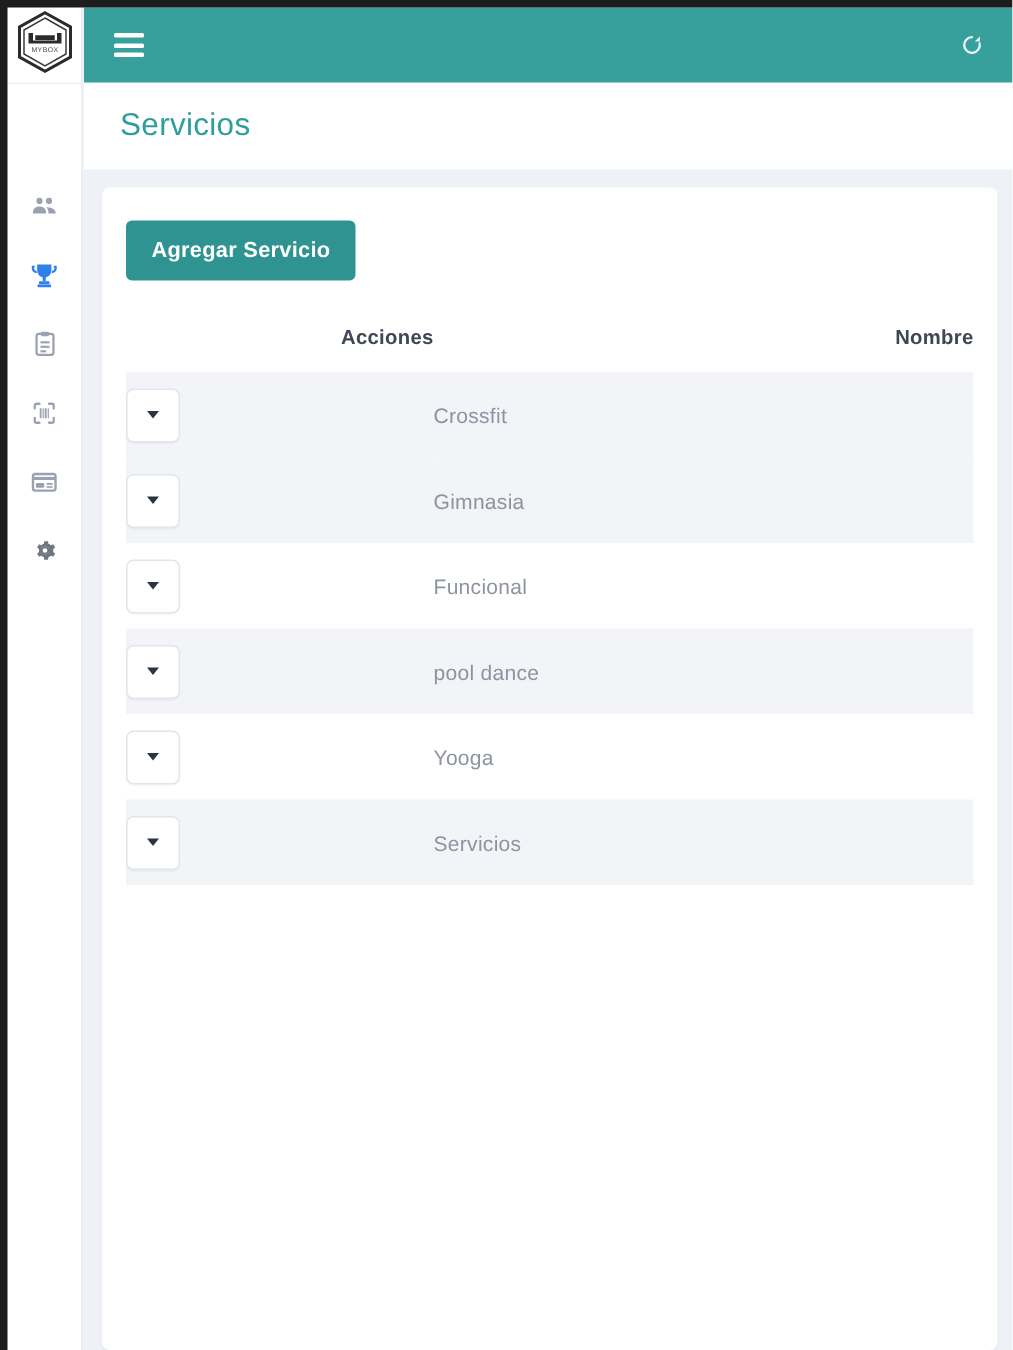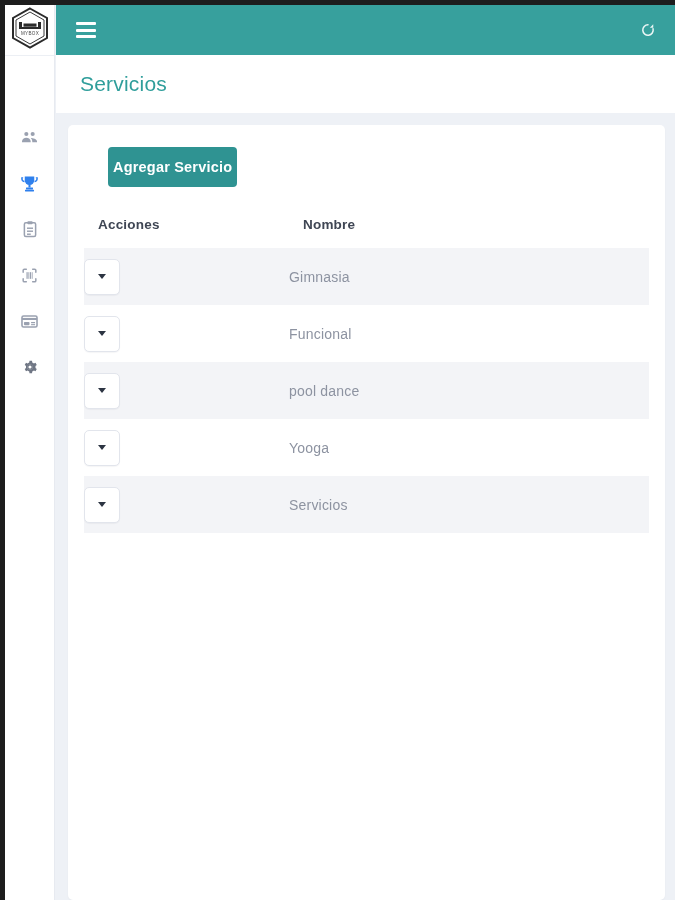--- a/index.html
+++ b/index.html
@@ -133,31 +133,30 @@
 
   .add-btn {
     display: inline-block;
     background: #2f9392;
     color: #ffffff;
     border: none;
     border-radius: 4px;
     font-size: 14.5px;
     font-weight: bold;
     letter-spacing: .2px;
-    padding: 12px 5px;
+    padding: 12px 17px;
     cursor: pointer;
     font-family: "Liberation Sans", sans-serif;
-    margin-left: 24px;
   }
 
   
   .table-wrap { margin-top: 30px; }
   table.services { width: 100%; border-collapse: collapse; table-layout: fixed; }
   table.services th {
-    text-align: left;
+    text-align: right;
     font-size: 13.5px;
     font-weight: bold;
     color: #3f4654;
     padding: 0 0 16px 14px;
     letter-spacing: .2px;
   }
   th.col-acciones { width: 205px; }
   th.col-nombre   { width: auto; }
 
   table.services td {
@@ -325,20 +324,28 @@
               <th class="col-nombre">Nombre</th>
             </tr>
           </thead>
           <tbody id="table-body">
               <tr class="stripe">
                 <td class="cell-acciones">
                   <div class="action-btn">
                     <span class="caret"></span>
                   </div>
                 </td>
+                <td class="cell-nombre">Crossfit</td>
+              </tr>
+              <tr class="stripe">
+                <td class="cell-acciones">
+                  <div class="action-btn">
+                    <span class="caret"></span>
+                  </div>
+                </td>
                 <td class="cell-nombre">Gimnasia</td>
               </tr>
               <tr>
                 <td class="cell-acciones">
                   <div class="action-btn">
                     <span class="caret"></span>
                   </div>
                 </td>
                 <td class="cell-nombre">Funcional</td>
               </tr>

